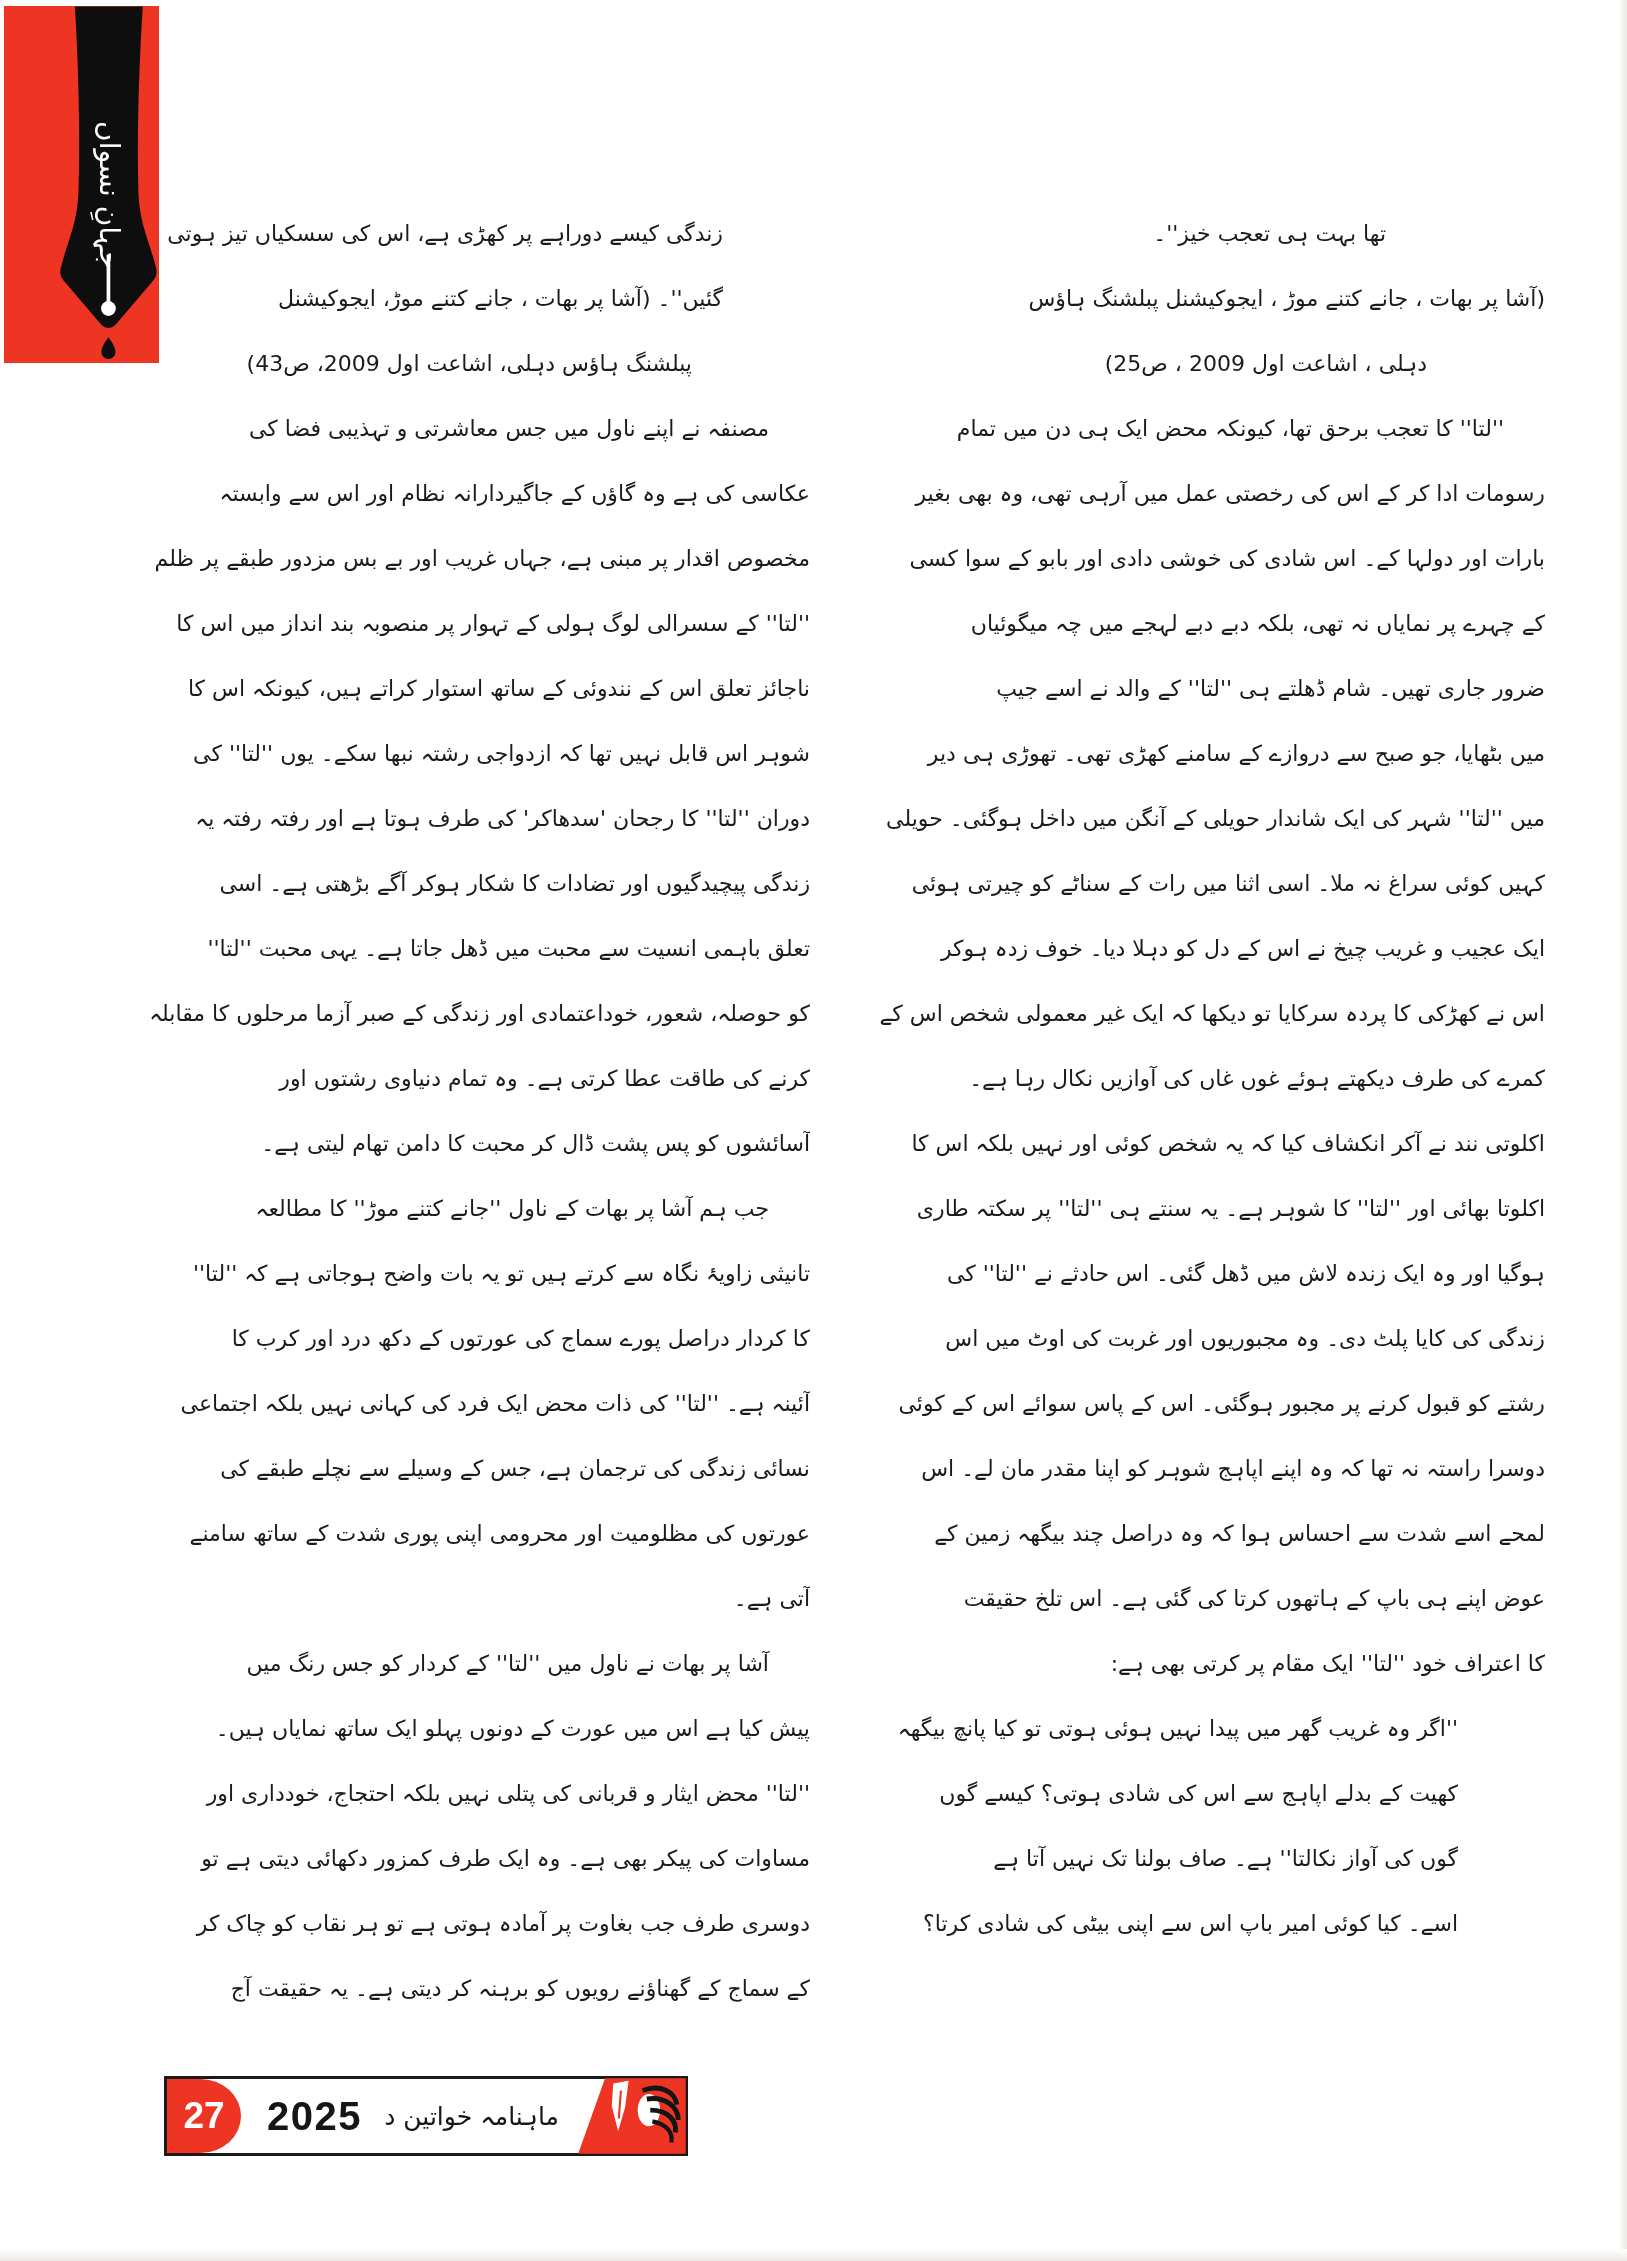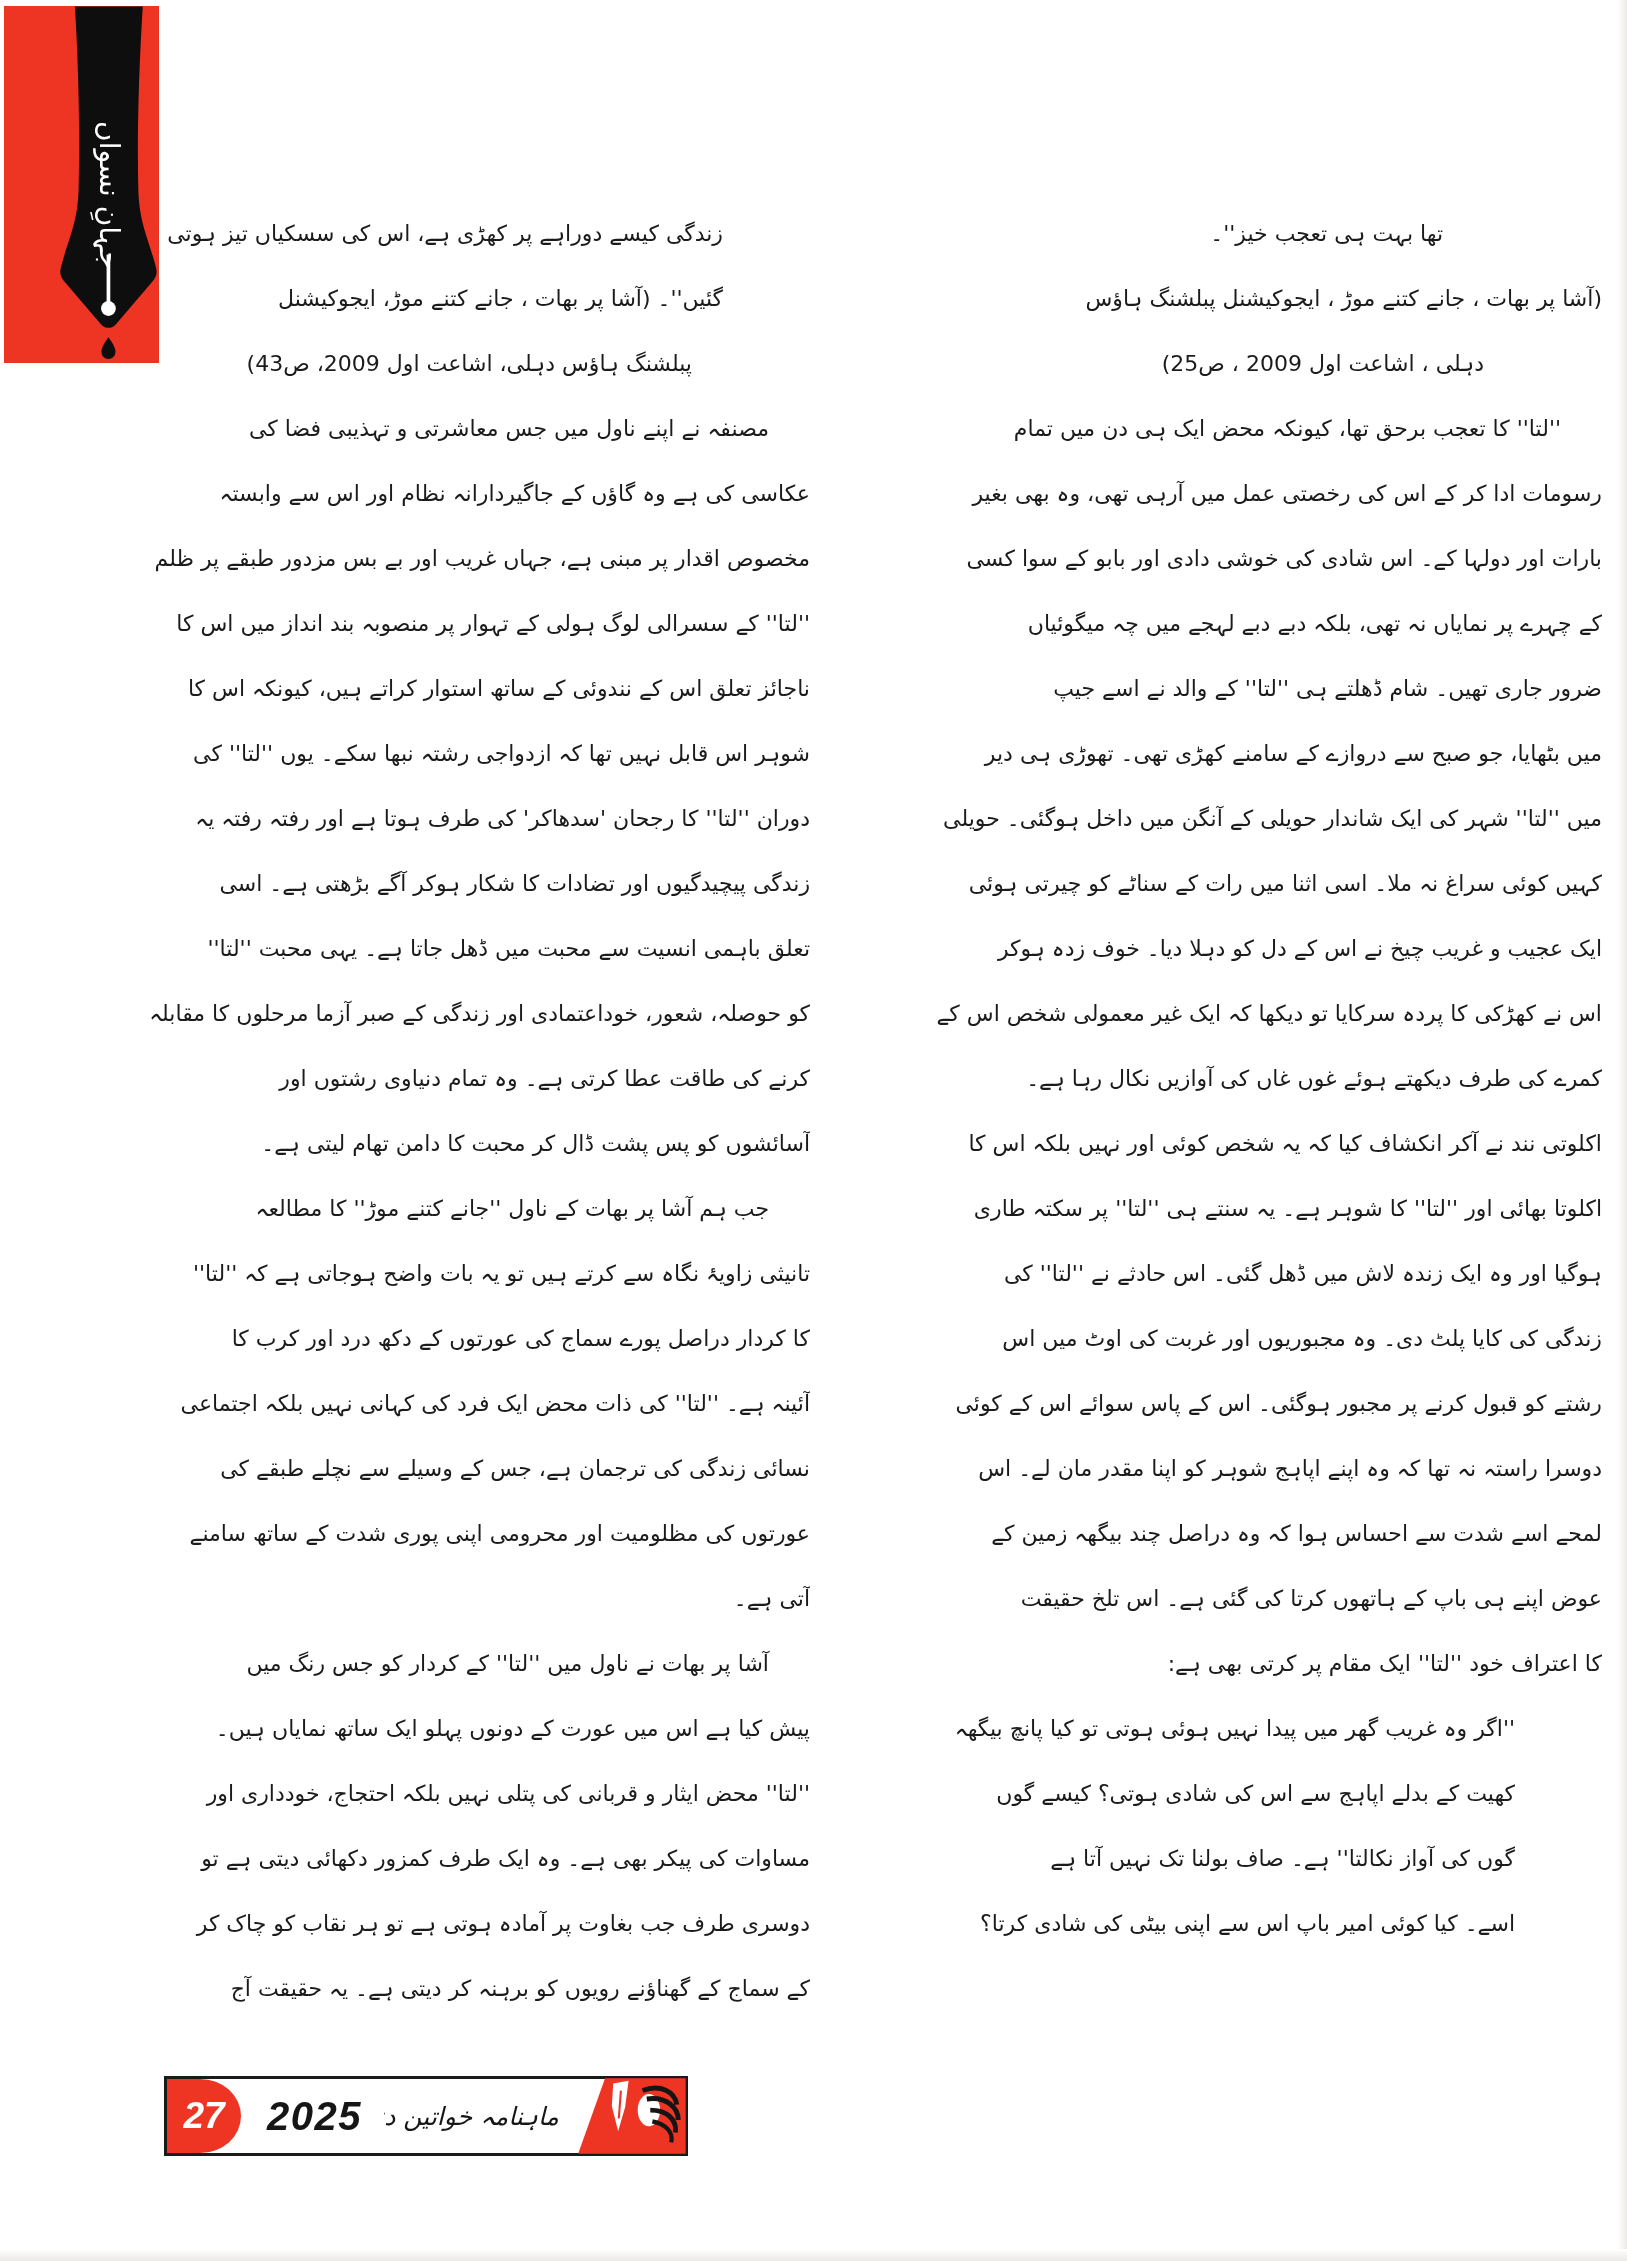--- a/index.html
+++ b/index.html
@@ -19,40 +19,40 @@
   
   .banner {
     position:absolute; left:3.7px; top:6px; width:155px; height:357px;
     background:#ee3524;
   }
   .banner svg { display:block; width:100%; height:100%; }
 
   
   .col { position:absolute; top:201px; width:718px; }
   .col-left  { left:92px; }
-  .col-right { left:884px; }
+  .col-right { left:827px; }
   .line {
     height:65px; line-height:65px;
     direction:rtl; text-align:right;
     font-size:22px; color:#1b1b1b;
     white-space:nowrap; overflow:hidden;
     font-family:"DejaVu Sans", sans-serif;
   }
   .para  { padding-right:41px; }
   .quote { padding-right:87px; padding-left:96px; }
   .tail  { padding-right:159px; }
   .ref   { padding-right:118px; padding-left:222px; }
 
   
   .footer {
     position:absolute; left:164px; top:2076px; width:524px; height:80px;
     background:#ffffff;
     border:3.7px solid #1a1a1a;
     box-sizing:border-box;
-    display:flex; align-items:center;font-style:italic;
+    display:flex; align-items:center;
   }
   .page-num-box {
     position:absolute; left:0; top:0; height:100%; width:74px;
     background:#ee3524;
     border-radius:0 55% 55% 0 / 0 50% 50% 0;
     display:flex; align-items:center; justify-content:center;
   }
   .page-num {
     color:#ffffff; font-weight:bold; font-size:37px;
     font-family:"Liberation Sans", sans-serif;

